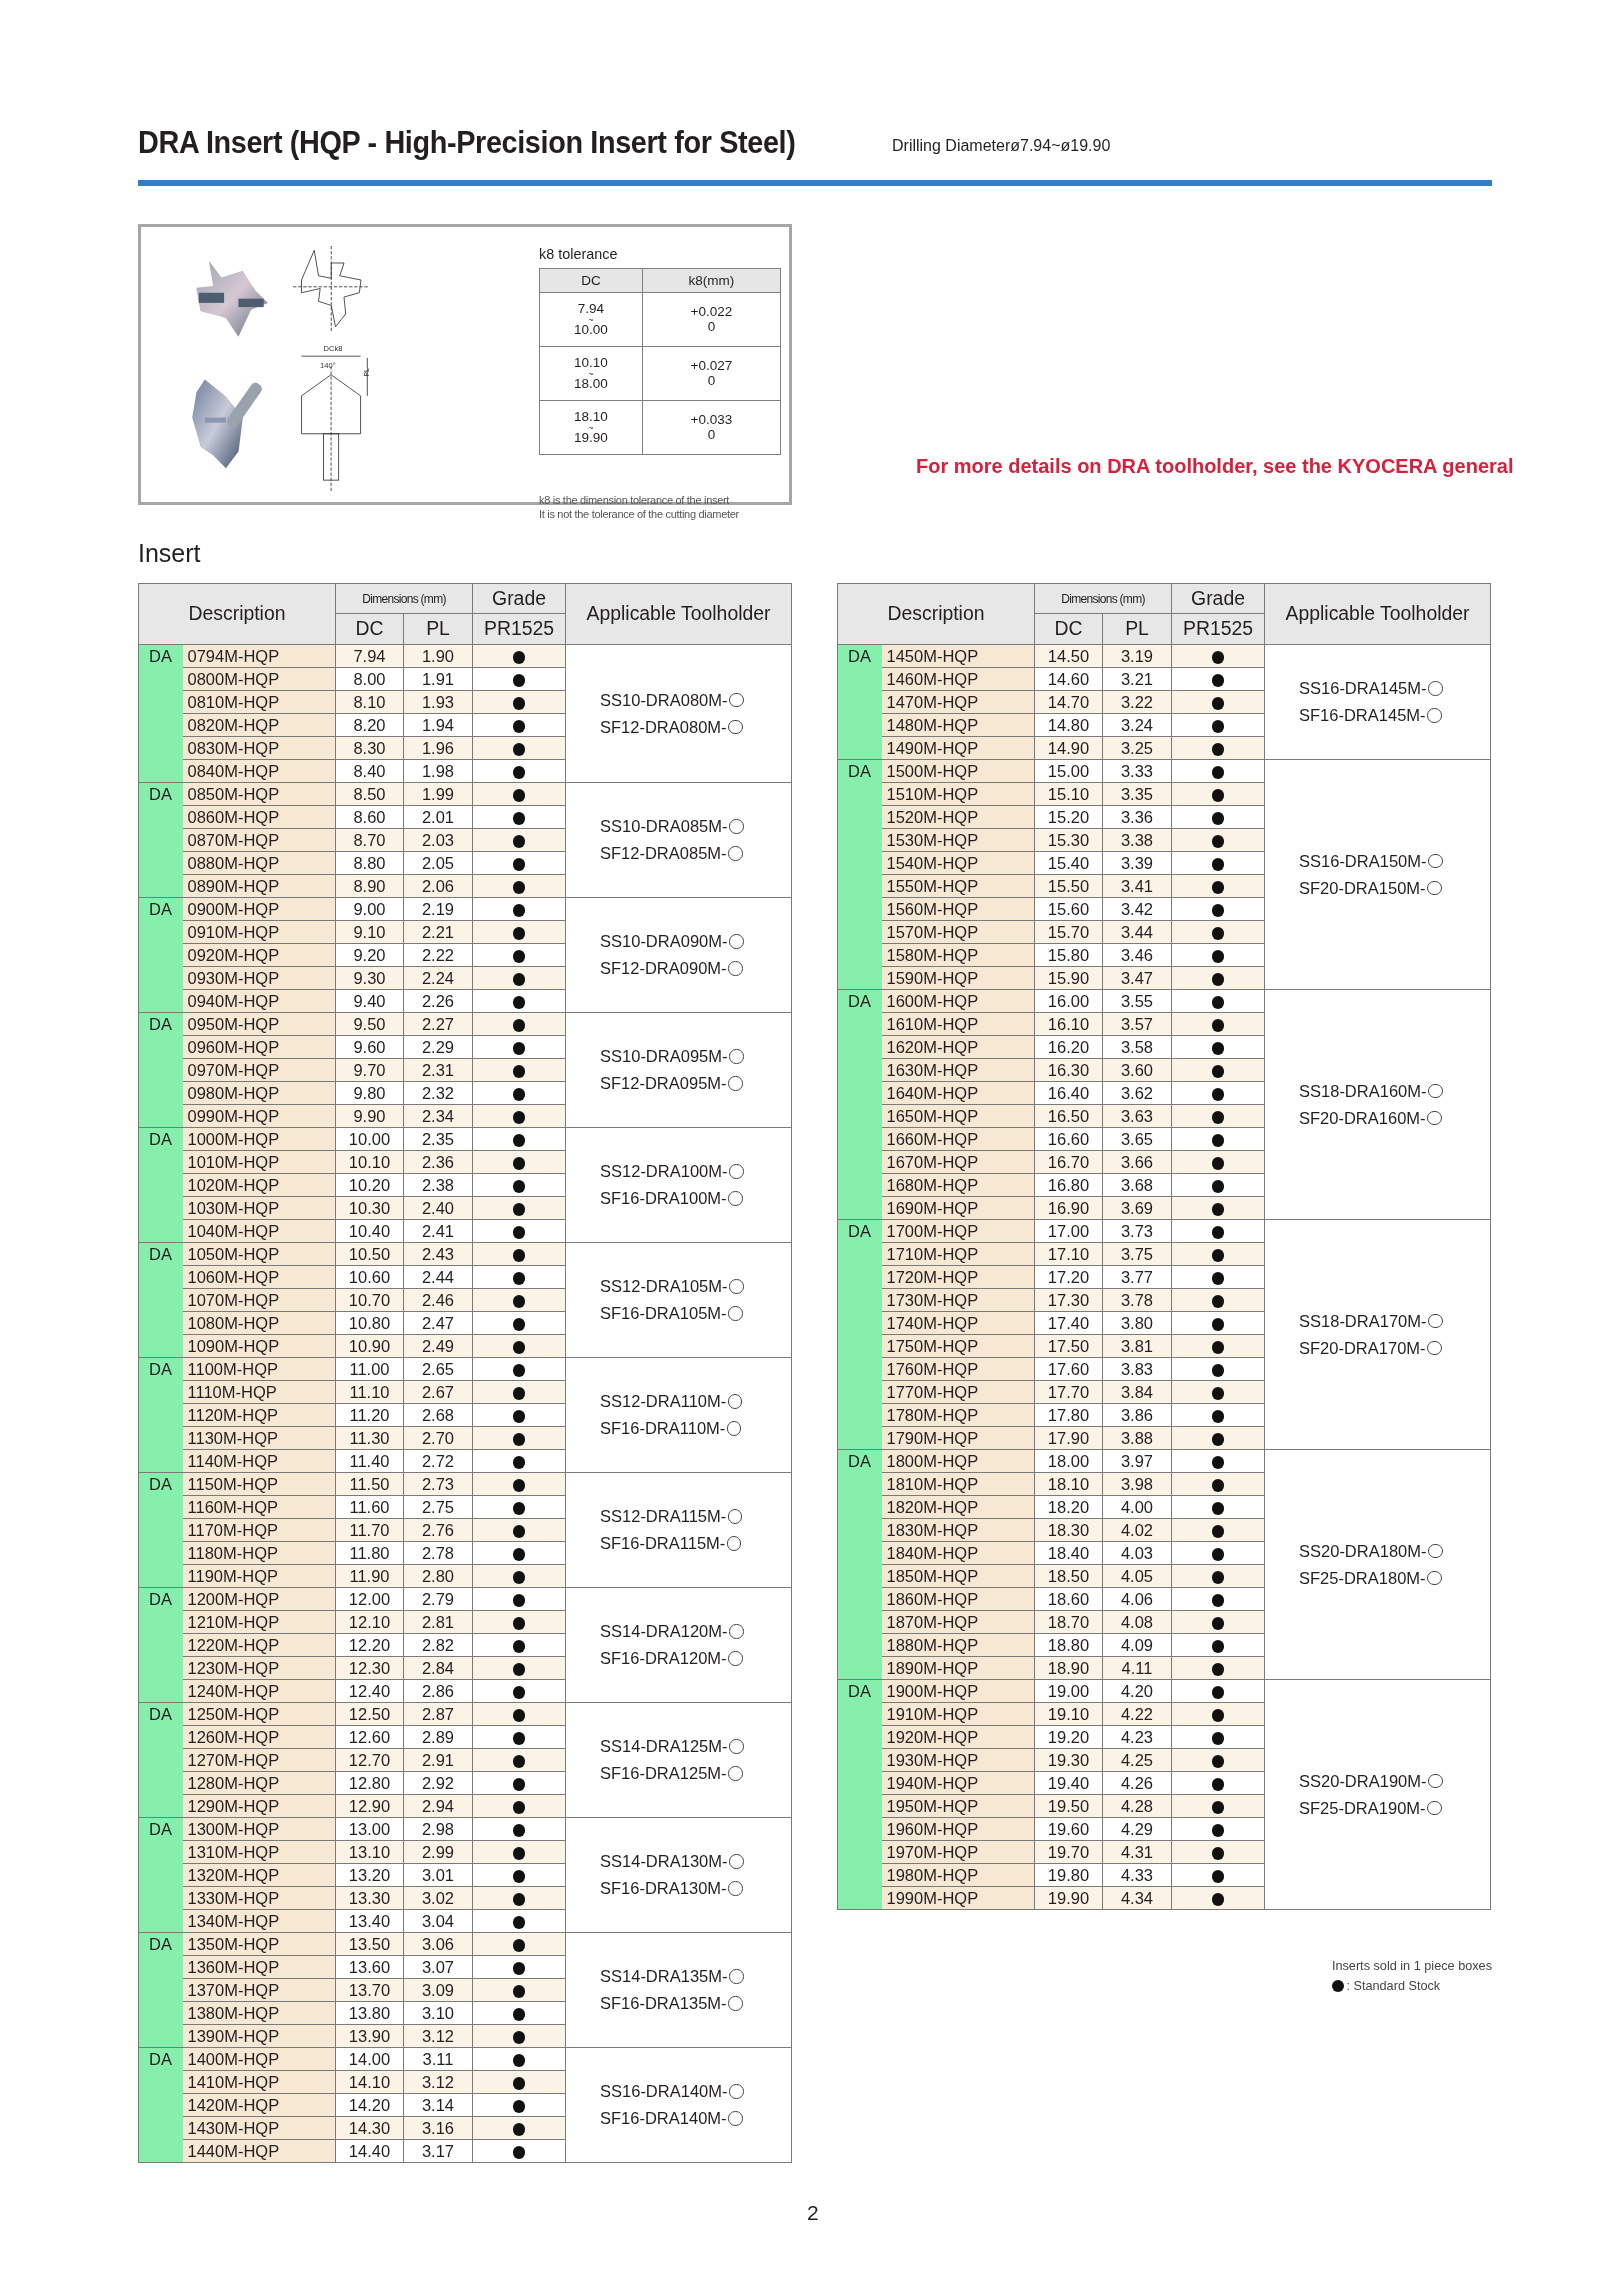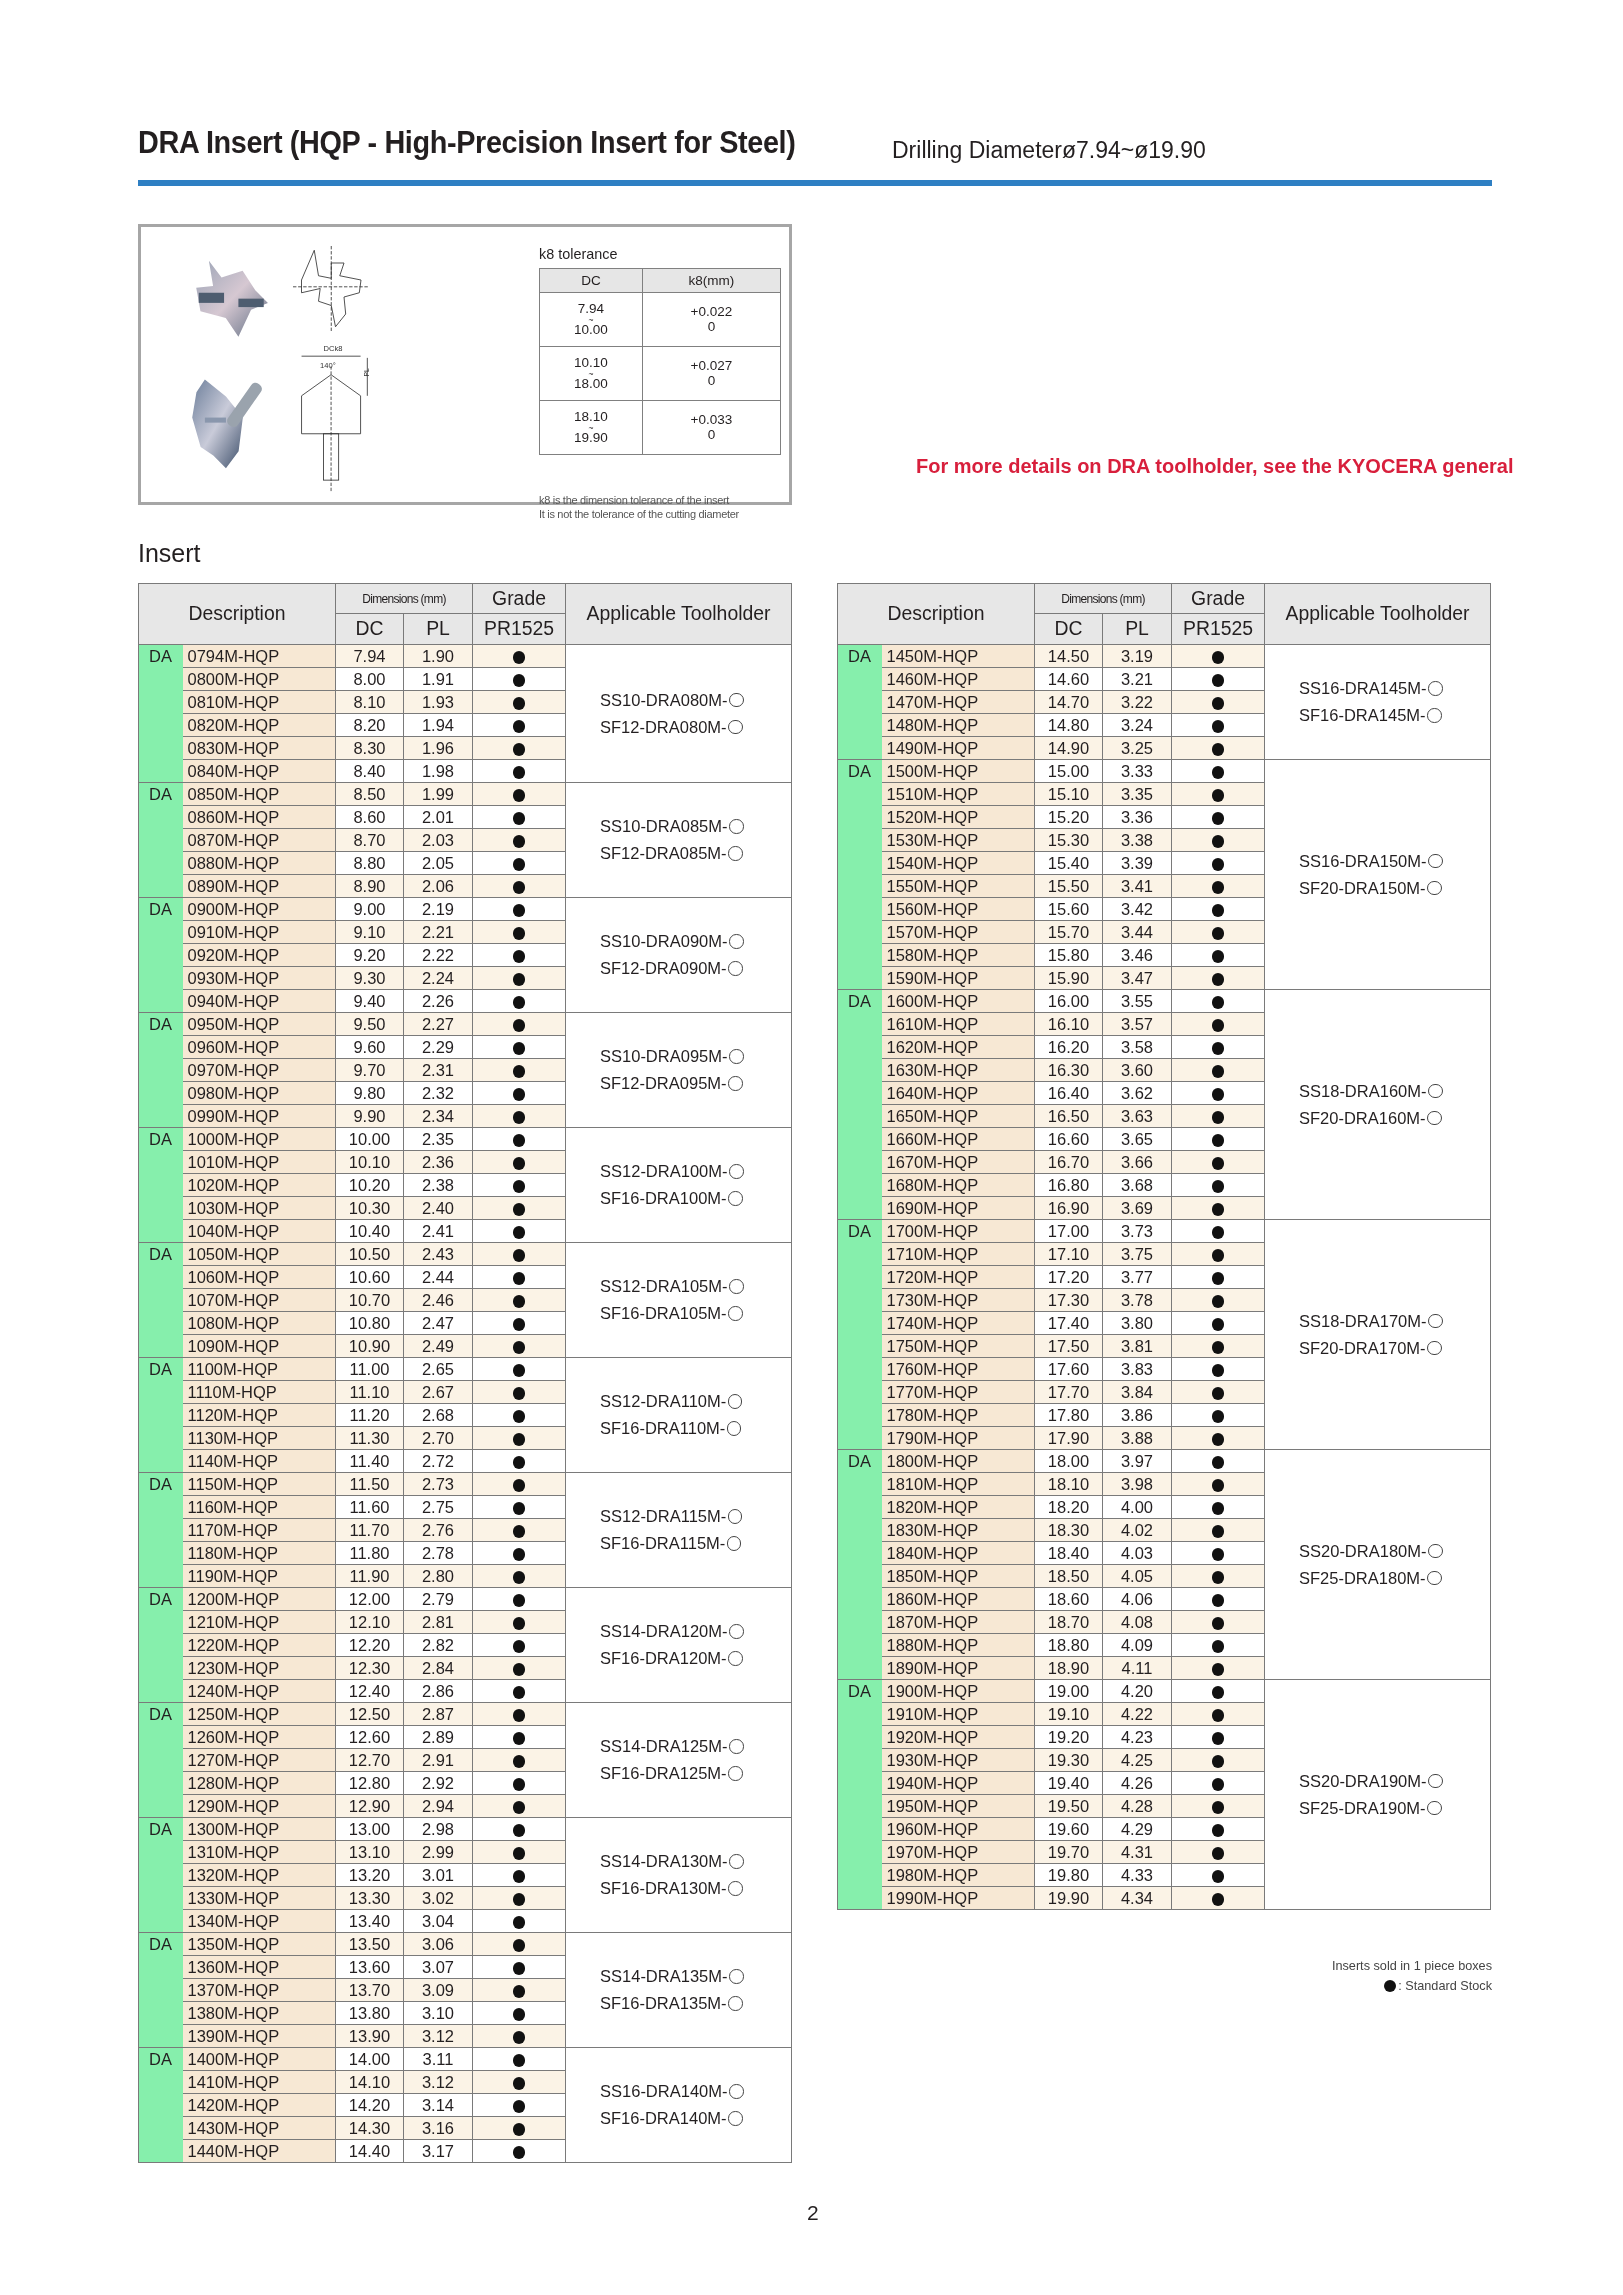--- a/index.html
+++ b/index.html
@@ -1,21 +1,21 @@
 <!DOCTYPE html>
 <html style="font-size:13.5px"><head>
 <meta charset="utf-8">
 <style>
   * { box-sizing: border-box; margin: 0; padding: 0; }
   html, body { width: 1623px; height: 2295px; background: #ffffff; }
   body { position: relative; font-family: "Liberation Sans", sans-serif; color: #231f20; overflow: hidden; }
 
   .page-title { position: absolute; left: 138px; top: 125px; display: flex; align-items: flex-start; gap: 20px; white-space: nowrap; }
   .page-title .main { font-size: 31px; font-weight: bold; letter-spacing: -0.4px; transform: scaleX(0.93); transform-origin: left; }
-  .page-title .sub { font-size: 23px; position: absolute; left: 754px; top: 12px; }
+  .page-title .sub { font-size: 16px; position: absolute; left: 754px; top: 12px; }
   .title-rule { position: absolute; left: 138px; top: 180px; width: 1354px; height: 6px; background: #2e7fc3; }
 
   .diagram-box { position: absolute; left: 138px; top: 224px; width: 654px; height: 281px; border: 3.4px solid #a6a6a6; background: #fff; }
   .insert-photo { position: absolute; border-radius: 5px; }
   .photo-1 { left: 51px; top: 25px; width: 81px; height: 95px; }
   .photo-2 { left: 47px; top: 144px; width: 97px; height: 110px; }
   .drawing { position: absolute; }
   .drawing-1 { left: 152px; top: 18.6px; width: 85px; height: 85px; }
   .drawing-2 { left: 152px; top: 114px; width: 93px; height: 156px; }
 
@@ -42,21 +42,21 @@
   .insert-table td.prefix { background: #86efac; padding-left: 10px; vertical-align: top; padding-top: 3.4px; font-size: 16.5px; border-right: none; }
   .insert-table td.desc { background: #f7e8d4; padding-left: 5px; border-left: none; border-bottom: 0.8px solid #7a7a7a; }
   .insert-table tr.group-last td.desc { border-bottom: none; }
   .insert-table td.num, .insert-table td.grade { text-align: center; border-bottom: 0.8px solid #7a7a7a; background: #ffffff; }
   .insert-table tr.stripe td.num, .insert-table tr.stripe td.grade { background: #fbf3e6; }
   .insert-table tr.group-first td { border-top: 1.3px solid #7a7a7a; }
   .insert-table td.holder { background: #fff; text-align: left; padding-left: 34px; vertical-align: middle; font-size: 16.5px; line-height: 27px; border-top: 1.3px solid #7a7a7a; }
   .grade-dot { display: inline-block; width: 12.7px; height: 12.7px; border-radius: 50%; background: #111; vertical-align: middle; }
   .open-circle { display: inline-block; width: 14.4px; height: 14.4px; border-radius: 50%; border: 1px solid #444; vertical-align: -1.7px; margin-left: 1.7px; }
 
-  .footer-notes { position: absolute; right: 131px; top: 1956px; text-align: right; font-size: 12.7px; color: #444; line-height: 20px; }
+  .footer-notes { position: absolute; right: 131px; top: 1956px; font-size: 12.7px; color: #444; line-height: 20px; }
   .footer-notes .dot { display: inline-block; width: 12px; height: 12px; border-radius: 50%; background: #111; vertical-align: -1.7px; margin-right: 2.5px; }
   .page-number { position: absolute; left: 807px; top: 2201px; font-size: 21px; }
 </style>
 </head>
 <body>
 
 <div class="page-title">
   <span class="main">DRA Insert (HQP - High-Precision Insert for Steel)</span>
   <span class="sub">Drilling Diameterø7.94~ø19.90</span>
 </div>

